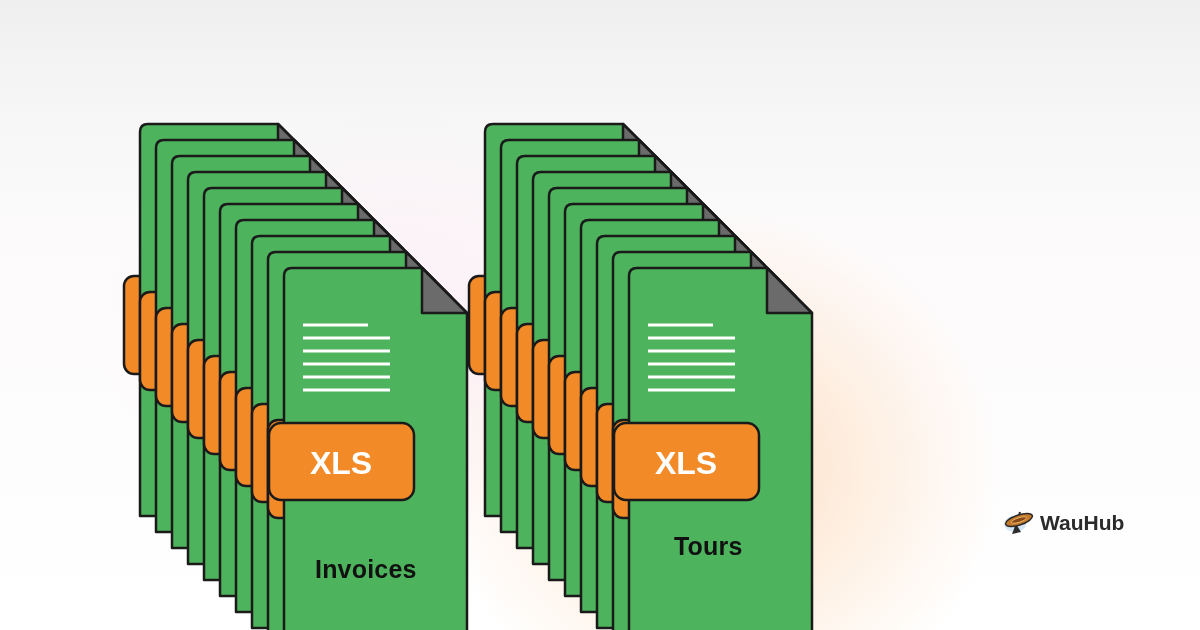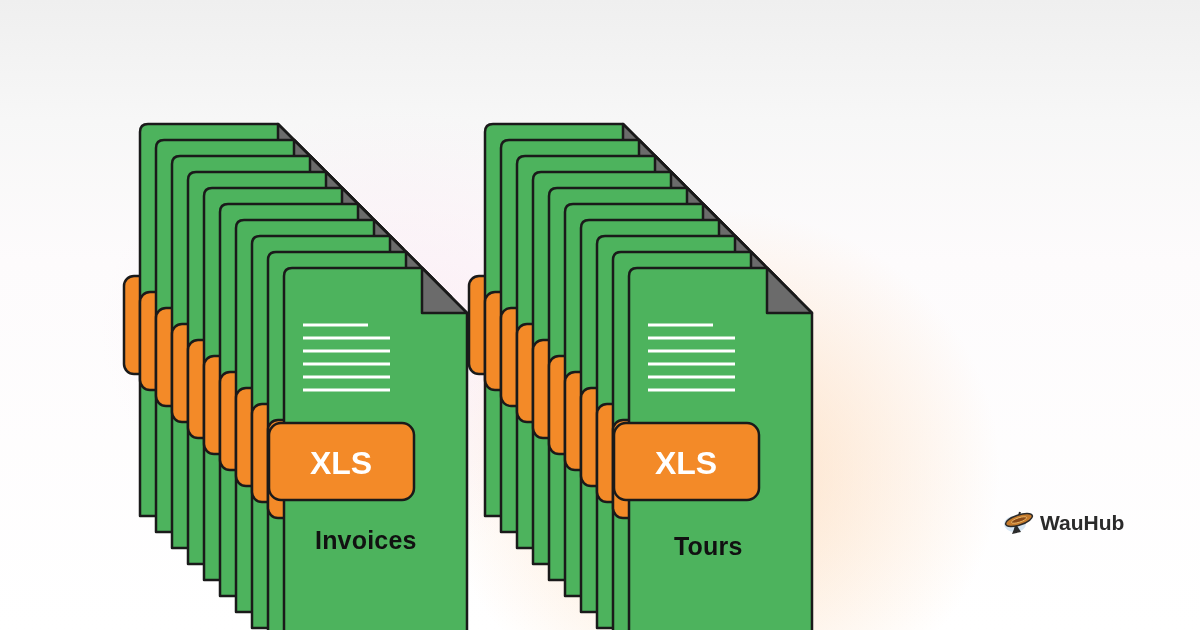--- a/index.html
+++ b/index.html
@@ -10,21 +10,21 @@
         radial-gradient(ellipse 280px 260px at 720px 470px, rgba(253,214,176,0.75), rgba(253,214,176,0) 100%),
         radial-gradient(ellipse 300px 220px at 400px 330px, rgba(250,228,240,0.55), rgba(250,228,240,0) 100%),
         linear-gradient(180deg, #efefef 0px, #f7f7f7 120px, #fdfbfc 260px, #ffffff 630px);
     }
     .stack { position: absolute; top: 0; left: 0; width: 1200px; height: 630px; }
     .stack svg { position: absolute; top: 0; left: 0; }
     .label {
       position: absolute; font-weight: bold; font-size: 25px; color: #111111;
       letter-spacing: 0.2px;
     }
-    #label-invoices { left: 315px; top: 526px; text-align: center; }
+    #label-invoices { left: 315px; top: 555px; text-align: center; }
     #label-tours { left: 674px; top: 532px; }
     .brand {
       position: absolute; left: 1003px; top: 510px; display: flex; align-items: center; justify-content: center;
     }
     .brand-text {
       font-weight: bold; font-size: 21px; color: #2a2a2a; margin-left: 3px;
     }
   </style>
 </head>
 <body>

